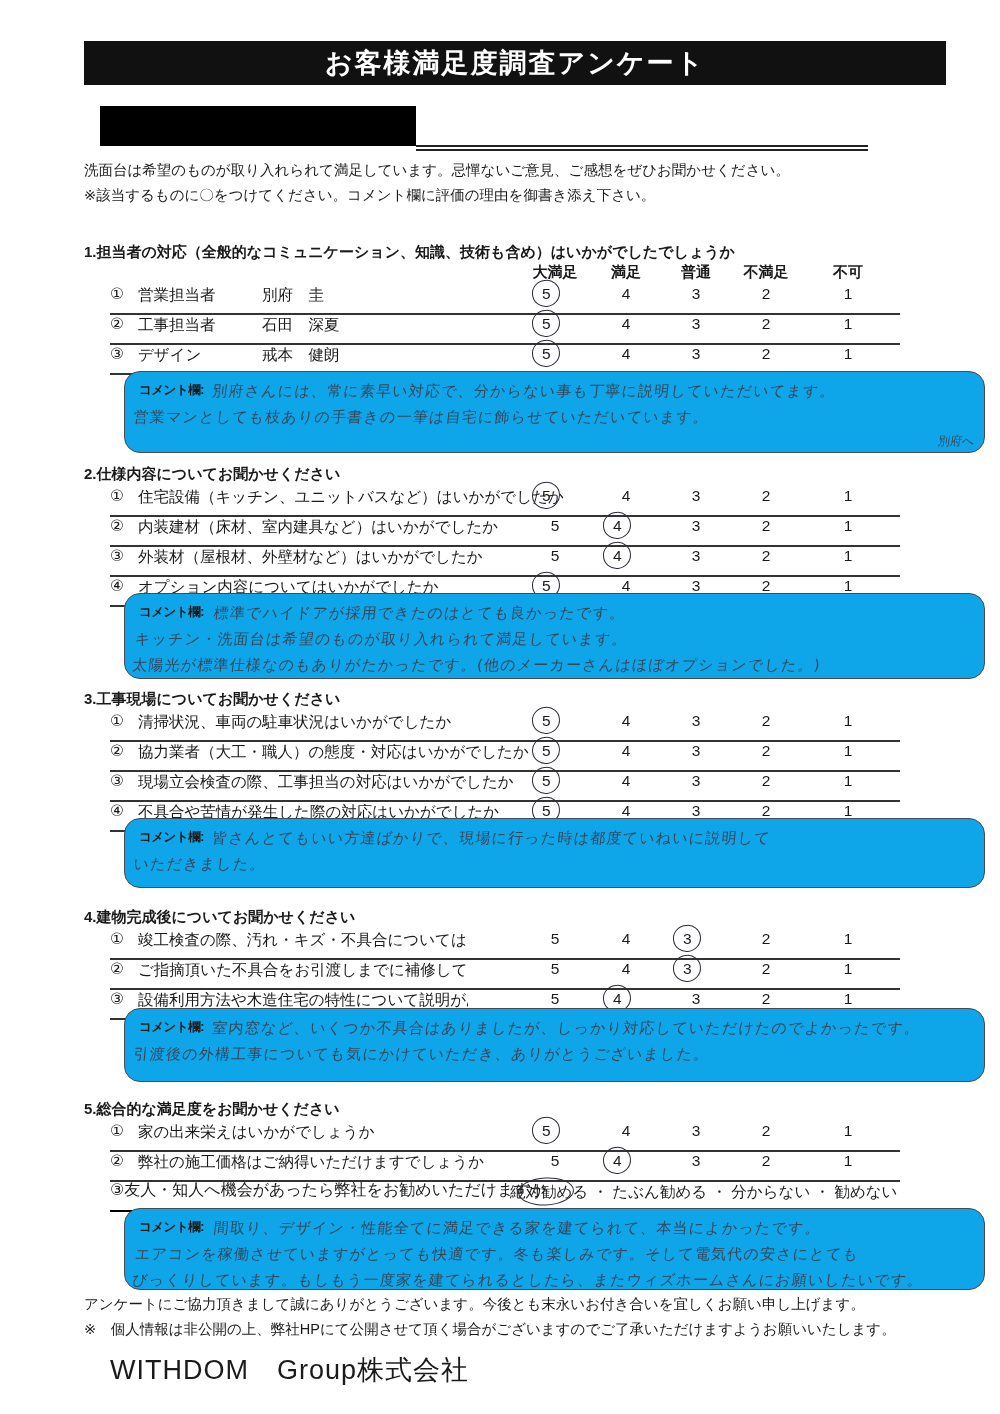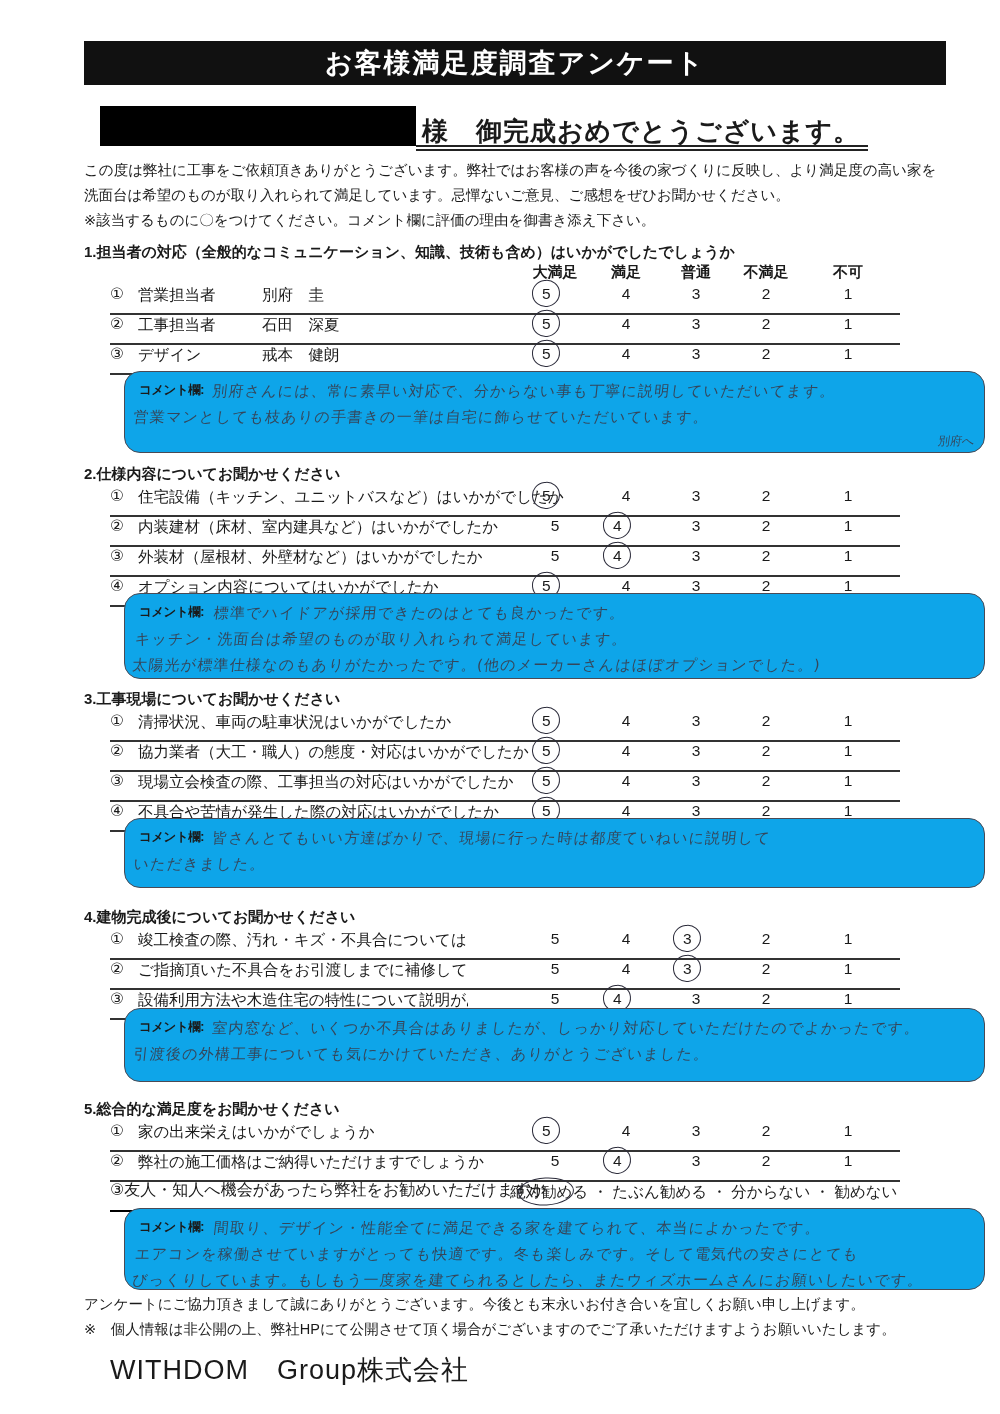--- a/index.html
+++ b/index.html
@@ -257,26 +257,24 @@
 </style>
 </head>
 <body>
 
 <div class="page">
 
   <div class="title-bar">お客様満足度調査アンケート</div>
 
   <div class="congrats-row">
     <div class="redaction"></div>
-    <div class="congrats-text">様　御完成おめでとうございます。</div>
   </div>
   <div class="congrats-underline"></div>
 
   <div class="intro">
-    <div>この度は弊社に工事をご依頼頂きありがとうございます。弊社ではお客様の声を今後の家づくりに反映し、より満足度の高い家を</div>
     <div>洗面台は希望のものが取り入れられて満足しています。忌憚ないご意見、ご感想をぜひお聞かせください。</div>
     <div>※該当するものに〇をつけてください。コメント欄に評価の理由を御書き添え下さい。</div>
   </div>
 
   <div id="sections-root">
       <div class="section-heading" style="top: 243px; left: 84px;">1.担当者の対応（全般的なコミュニケーション、知識、技術も含め）はいかがでしたでしょうか</div>
       <div class="scale-header" style="top: 263px; left: 520px; width: 70px;">大満足</div>
       <div class="scale-header" style="top: 263px; left: 591px; width: 70px;">満足</div>
       <div class="scale-header" style="top: 263px; left: 661px; width: 70px;">普通</div>
       <div class="scale-header" style="top: 263px; left: 731px; width: 70px;">不満足</div>

